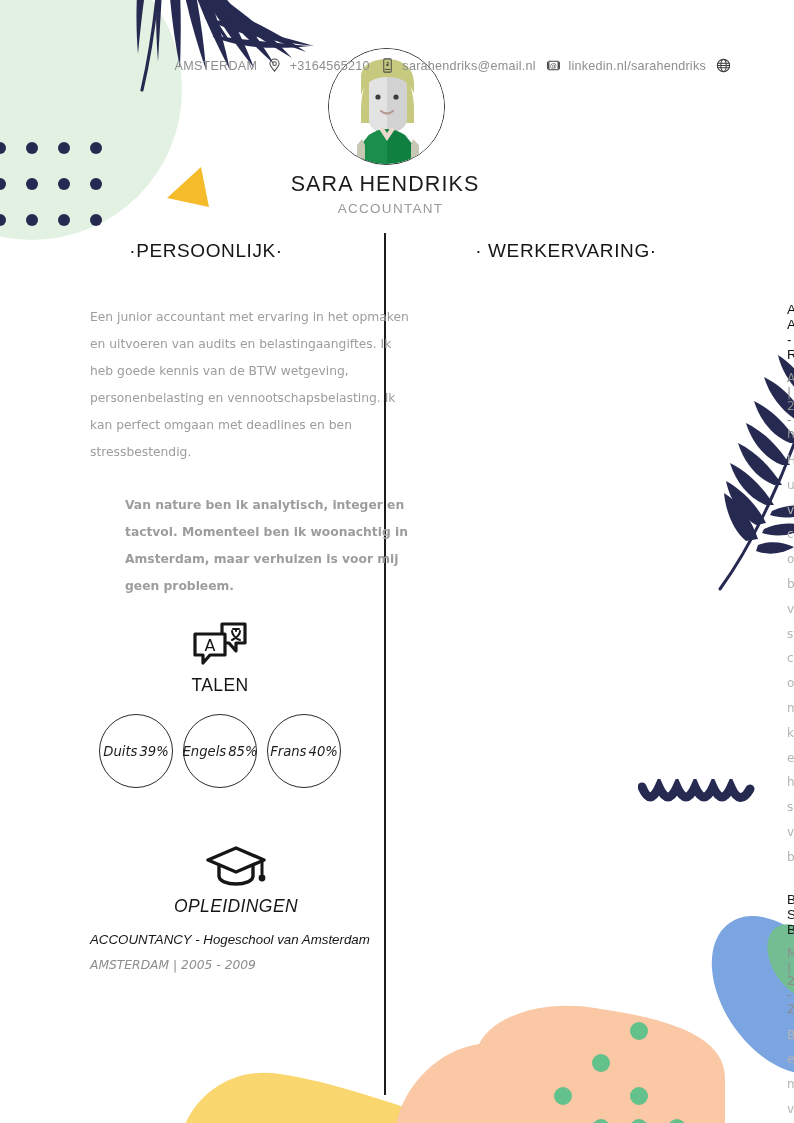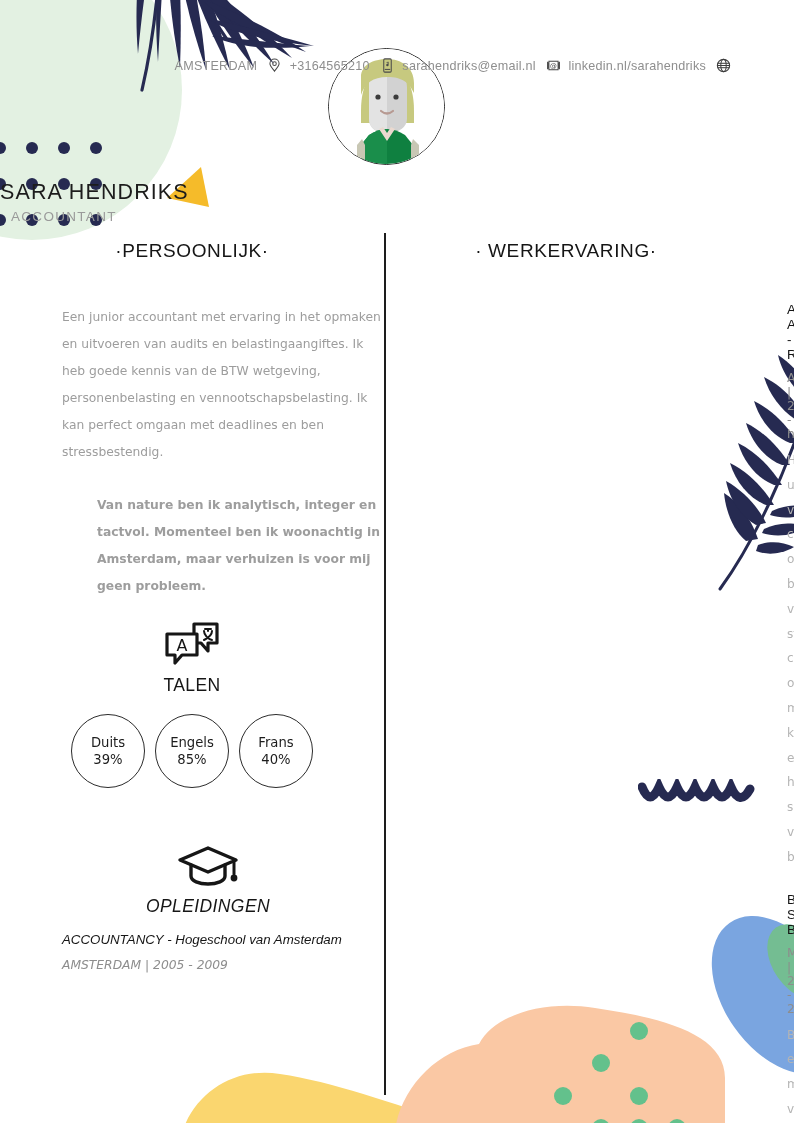--- a/index.html
+++ b/index.html
@@ -41,21 +41,21 @@
   #avatar-wrap {
     position: absolute; left: 328px; top: 48px;
     width: 117px; height: 117px;
     border-radius: 50%;
     border: 1.4px solid #2b2b2b;
     background: #ffffff;
     overflow: hidden;
   }
   #avatar-wrap svg { display: block; }
 
-  #name-block { position: absolute; left: 0; top: 180px; width: 770px; }
+  #name-block { position: absolute; left: 0; top: 172px; width: 770px; text-align: center; }
   #full-name {
     font-size: 21.5px; letter-spacing: 1.1px;
     color: #1c1c1c; font-weight: 400;
     font-family: "Liberation Sans", sans-serif;
   }
   #job-title {
     margin-top: 4px;
     font-size: 13.5px; letter-spacing: 1.3px;
     color: #9a9a9a; font-weight: 400;
     font-family: "Liberation Sans", sans-serif;
@@ -74,21 +74,21 @@
     font-size: 12.6px; color: #8e8e8e; letter-spacing: .25px;
     font-family: "Liberation Sans", sans-serif; white-space: nowrap;
   }
   .contact-ico { width: 17px; height: 17px; flex: 0 0 17px; }
 
   
   #divider {
     position: absolute; left: 384px; top: 233px;
     width: 1.6px; height: 862px; background: #1d1d1d;
   }
-  #col-left  { position: absolute; left: 0px;   top: 240px; width: 384px; }
+  #col-left  { position: absolute; left: 0px;   top: 240px; width: 384px; padding-left: 28px; }
   #col-right { position: absolute; left: 386px; top: 240px; width: 360px; }
 
   .sec-heading {
     text-align: center;
     font-size: 19px; letter-spacing: .6px; color: #151515;
     font-family: "Liberation Sans", sans-serif; font-weight: 400;
   }
   .body-text {
     color: #9d9d9d; font-size: 12.3px; line-height: 27px;
     font-family: "DejaVu Sans", sans-serif;
@@ -126,22 +126,22 @@
 
   
   #talen-block { margin-top: 22px; padding-left: 0; width: 384px; }
   #talen-circles {
     margin-top: 18px;
     display: flex; justify-content: center; gap: 10px;
   }
   .lang-circle {
     width: 74px; height: 74px; border-radius: 50%;
     border: 1.2px solid #2b2b2b;
-    display: flex; flex-direction: column;
-    align-items: center; justify-content: center; gap: 2px;
+    display: flex; flex-direction: row;
+    align-items: center; justify-content: center; gap: 2px; font-style: italic;
   }
   .lang-name { font-size: 13.2px; color: #1d1d1d; font-family: "DejaVu Sans", sans-serif; }
   .lang-pct  { font-size: 13.2px; color: #1d1d1d; font-family: "DejaVu Sans", sans-serif; }
 
   
   #opleiding-block { margin-top: 57px; width: 416px; font-style: italic; }
   #opleiding-entry { margin: 15px 0 0 62px; }
   #opleiding-title {
     font-size: 13.3px; color: #161616;
     font-family: "Liberation Sans", sans-serif;

